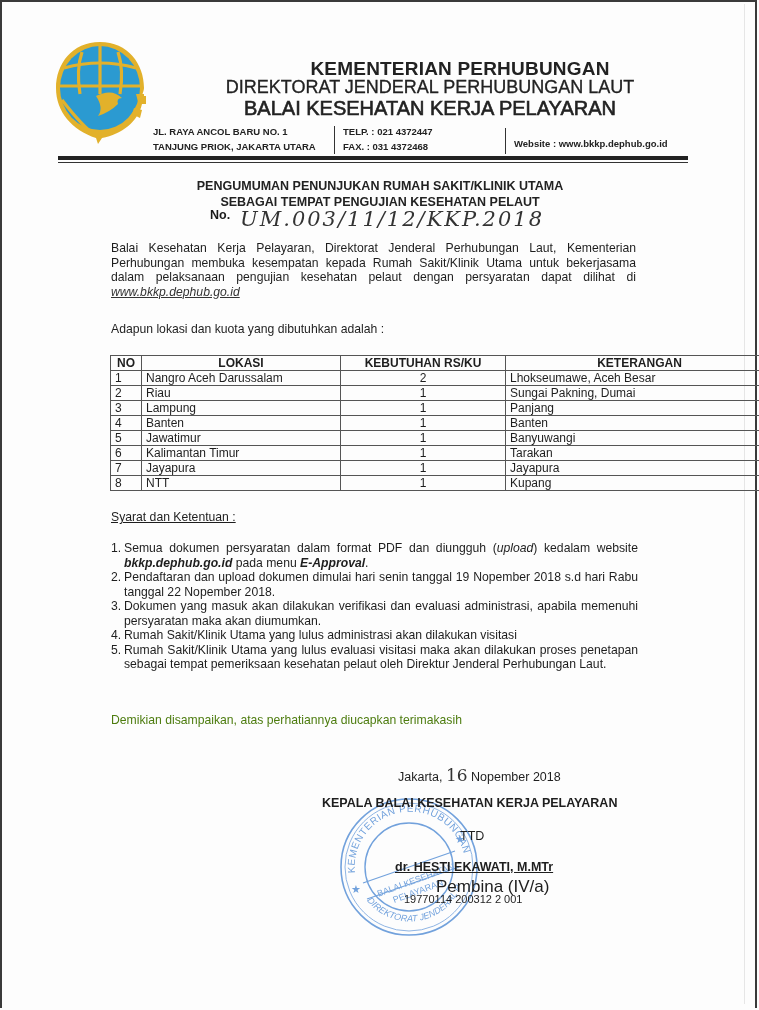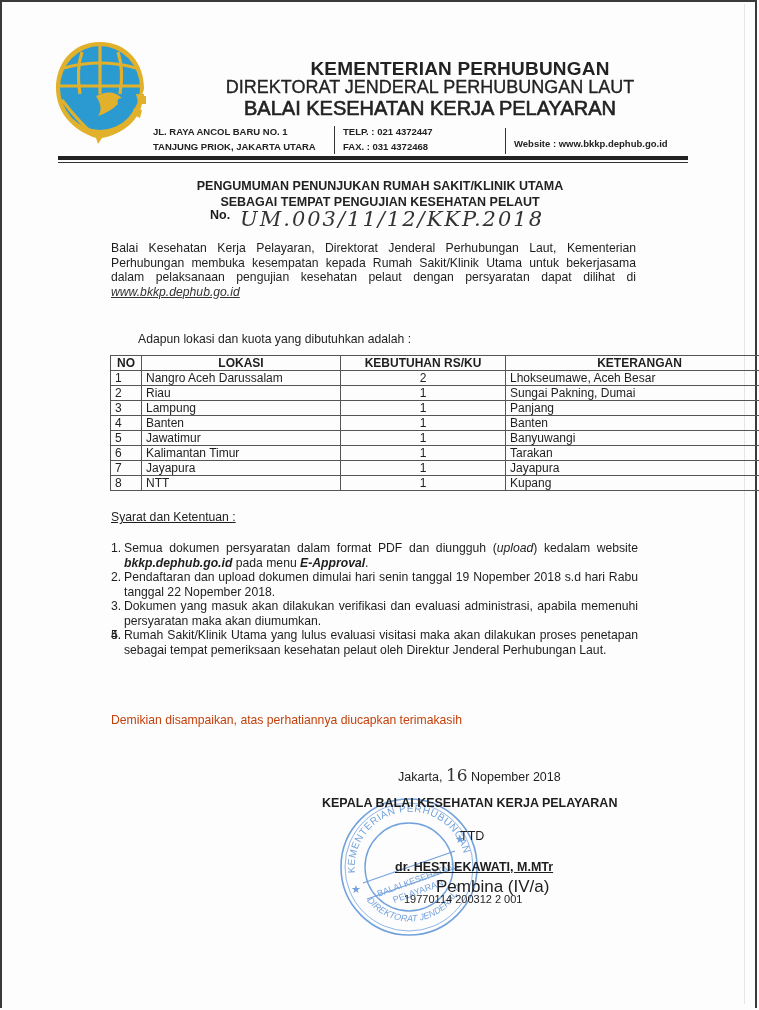--- a/index.html
+++ b/index.html
@@ -33,38 +33,38 @@
 
   .title { position: absolute; left: 140px; width: 480px; text-align: center; font-size: 12.5px; font-weight: bold; color: #222; }
   .t1 { top: 179px; }
   .t2 { top: 195px; }
   .docno { position: absolute; left: 210px; top: 208px; font-size: 12.5px; font-weight: bold; }
   .docno-hand { position: absolute; left: 240px; top: 207px; font-family: "DejaVu Serif", serif; font-size: 21px; font-style: italic; color: #333; letter-spacing: 2px; font-weight: normal; }
 
   .para { position: absolute; left: 111px; width: 525px; font-size: 12.2px; line-height: 14.5px; text-align: justify; color: #1e1e1e; }
   .p1 { top: 241px; }
   .link { font-style: italic; text-decoration: underline; color: #333; }
-  .p2 { top: 332px; margin-left: 27px; }
+  .p2 { top: 322px; }
 
   table.quota { position: absolute; left: 110px; top: 355px; width: 664px; border-collapse: collapse; font-size: 12px; color: #1e1e1e; }
   table.quota th, table.quota td { border: 1px solid #555; padding: 0 4px; height: 14px; line-height: 14px; }
   table.quota th { font-weight: bold; text-align: center; }
   table.quota td.c { text-align: center; }
   table.quota td.l { text-align: left; }
   .col-no { width: 22px; }
   .col-lok { width: 190px; }
   .col-keb { width: 156px; }
 
   .syarat-title { position: absolute; left: 111px; top: 510px; font-size: 12.2px; text-decoration: underline; color: #1e1e1e; }
   ol.terms { position: absolute; left: 111px; top: 541px; width: 527px; margin: 0; padding: 0; list-style: none; font-size: 12.2px; line-height: 14.5px; color: #1e1e1e; }
   ol.terms li { position: relative; padding-left: 13px; text-align: justify; margin-bottom: 0px; }
   ol.terms li .num { position: absolute; left: 0; top: 0; }
   .bi { font-weight: bold; font-style: italic; }
 
-  .closing { position: absolute; left: 111px; top: 713px; font-size: 12.2px; color: #c2410c; }
+  .closing { position: absolute; left: 111px; top: 713px; font-size: 12.2px; color: #4d7c0f; }
   .date { position: absolute; left: 398px; top: 765px; font-size: 12.5px; color: #1e1e1e; }
   .date .day { font-family: "DejaVu Serif", serif; font-size: 17px; color: #333; }
   .kepala { position: absolute; left: 322px; top: 796px; font-size: 12.5px; font-weight: bold; color: #1e1e1e; }
   .ttd { position: absolute; left: 460px; top: 829px; font-size: 12.5px; color: #1e1e1e; }
   .sign-name { position: absolute; left: 395px; top: 860px; font-size: 12.5px; font-weight: bold; text-decoration: underline; color: #1e1e1e; }
   .sign-rank { position: absolute; left: 436px; top: 877px; font-size: 17px; color: #1e1e1e; }
   .sign-nip { position: absolute; left: 404px; top: 893px; font-size: 11px; color: #1e1e1e; }
   .stamp { position: absolute; left: 337px; top: 795px; width: 145px; height: 145px; opacity: 0.72; }
 </style>
 </head>
@@ -180,21 +180,21 @@
 </table>
 
 <div class="syarat-title">Syarat dan Ketentuan :</div>
 <ol class="terms">
   <li>
     <span class="num">1.</span>
     <span>Semua dokumen persyaratan dalam format PDF dan diungguh (</span><i>upload</i><span>) kedalam website </span><span class="bi">bkkp.dephub.go.id</span><span> pada menu </span><span class="bi">E-Approval</span><span>.</span>
   </li>
   <li><span class="num">2.</span><span>Pendaftaran dan upload dokumen dimulai  hari senin tanggal 19 Nopember 2018 s.d hari Rabu tanggal 22 Nopember 2018.</span></li>
   <li><span class="num">3.</span><span>Dokumen yang masuk akan dilakukan verifikasi dan evaluasi administrasi, apabila memenuhi persyaratan maka akan diumumkan.</span></li>
-  <li><span class="num">4.</span></li>
+  <li><span class="num">4.</span><span>Rumah Sakit/Klinik Utama  yang lulus administrasi akan dilakukan visitasi</span></li>
   <li><span class="num">5.</span><span>Rumah Sakit/Klinik Utama yang lulus evaluasi visitasi maka akan dilakukan proses penetapan sebagai tempat pemeriksaan kesehatan pelaut oleh Direktur Jenderal Perhubungan Laut.</span></li>
 </ol>
 
 <div class="closing">Demikian disampaikan, atas perhatiannya diucapkan terimakasih</div>
 
 <div class="date">
   <span>Jakarta,</span>
   <span class="day">16</span>
   <span>Nopember 2018</span>
 </div>

